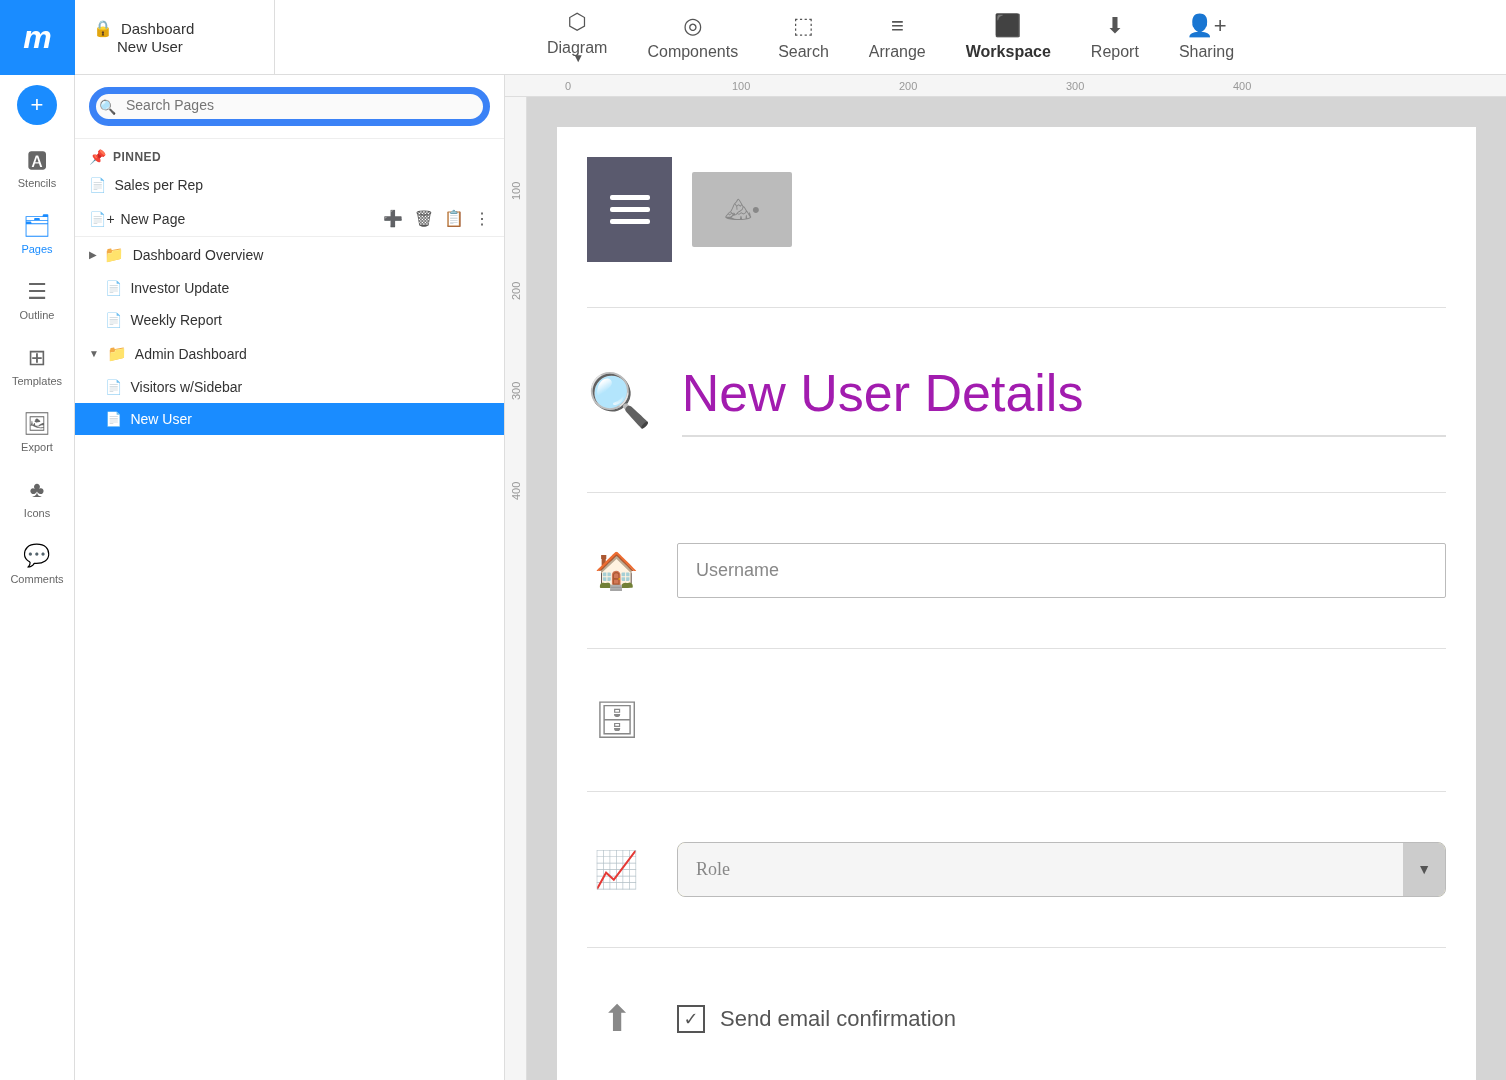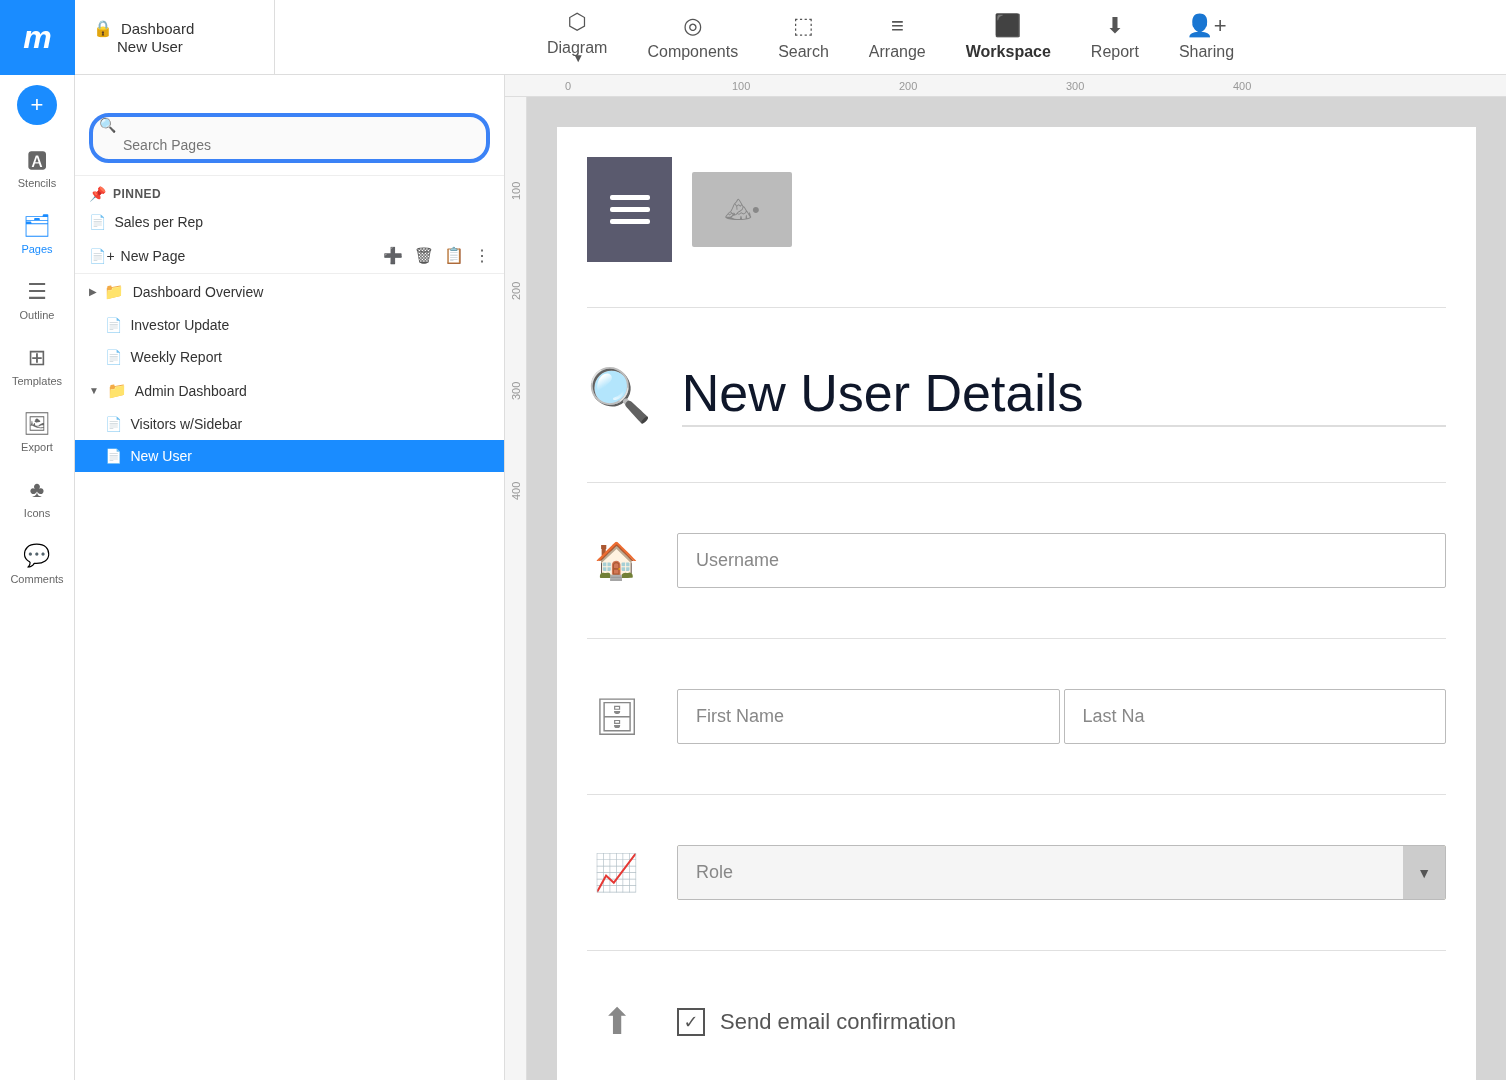--- a/index.html
+++ b/index.html
@@ -62,24 +62,23 @@
     
     .pages-panel {
       width: 430px; background: #fff; border-right: 1px solid #ddd;
       display: flex; flex-direction: column; flex-shrink: 0; overflow: hidden;
     }
     .search-bar {
       padding: 12px 14px; border-bottom: 1px solid #eee;
       display: flex; align-items: center; gap: 8px;
     }
     .search-bar input {
-      border: 4px solid #3b82f6; border-radius: 20px; padding: 20px 14px 6px 30px;
+      border: 7px solid #3b82f6; border-radius: 20px; padding: 3px 14px 6px 30px;
       font-size: 14px; width: 100%; background: #fafafa; color: #555;
       outline: none;
-      margin-top: 26px;
     }
     .search-bar .search-wrap { position: relative; flex: 1; }
     .search-bar .search-wrap .s-icon { position: absolute; left: 10px; top: 50%; transform: translateY(-50%); color: #999; font-size: 14px; }
 
     .pages-section-header {
       display: flex; align-items: center; gap: 6px;
       padding: 10px 14px 4px; font-size: 12px; font-weight: 600;
       color: #555; letter-spacing: 0.5px;
     }
     .pin-icon { color: #1a8cff; font-size: 14px; }
@@ -154,35 +153,35 @@
       width: 100px; height: 75px; background: #bbb;
       display: flex; align-items: center; justify-content: center; color: #888; font-size: 22px;
       border-radius: 2px;
     }
 
     
     .wf-title-section {
       display: flex; align-items: center; gap: 30px; padding: 20px 0;
     }
     .wf-search-icon { font-size: 52px; color: #888; flex-shrink: 0; }
-    .wf-page-title { font-size: 52px; color: #0f172a; font-weight: 300; border-bottom: 2px solid #ddd; padding-bottom: 2px; flex: 1; }
+    .wf-page-title { font-size: 52px; color: #a21caf; font-weight: 300; border-bottom: 2px solid #ddd; padding-bottom: 12px; flex: 1; }
 
     
     .wf-form-row {
       display: flex; align-items: center; gap: 30px; padding: 15px 0;
     }
     .wf-form-icon { font-size: 36px; color: #888; width: 60px; text-align: center; flex-shrink: 0; }
     .wf-form-fields { display: flex; gap: 4px; flex: 1; }
     .wf-field {
       border: 1.5px solid #bbb; padding: 16px 18px; font-size: 18px;
       color: #888; background: #fff; min-width: 280px; border-radius: 2px;
     }
     .wf-field-half { flex: 1; }
     .wf-select {
-      display: flex; border: 1.5px solid #bbb; background: #fef9c3; border-radius: 2px; overflow: hidden; min-width: 280px; flex: 1;
+      display: flex; border: 1.5px solid #bbb; background: #fef9c3; border-radius: 8px; overflow: hidden; min-width: 280px; flex: 1; font-family: Liberation Serif, serif;
     }
     .wf-select-text { flex: 1; padding: 16px 18px; font-size: 18px; color: #888; background: #f5f5f5; }
     .wf-select-arrow { padding: 16px 14px; background: #ccc; display: flex; align-items: center; justify-content: center; font-size: 14px; color: #555; }
 
     .wf-checkbox-row {
       display: flex; align-items: center; gap: 15px; font-size: 22px; color: #555;
     }
     .wf-checkbox { width: 28px; height: 28px; border: 2px solid #555; display: flex; align-items: center; justify-content: center; font-size: 18px; color: #555; }
 
     .divider-line { height: 1px; background: #e0e0e0; margin: 5px 0; }
@@ -377,24 +376,20 @@
               <span class="wf-form-icon">🏠</span>
               <div class="wf-form-fields">
                 <div class="wf-field wf-field-half">Username</div>
               </div>
             </div>
 
             <div class="divider-line"></div>
 
             <div class="wf-form-row">
               <span class="wf-form-icon">🗄</span>
-              <div class="wf-form-fields">
-                <div class="wf-field wf-field-half">First Name</div>
-                <div class="wf-field wf-field-half">Last Na</div>
-              </div>
             </div>
 
             <div class="divider-line"></div>
 
             <div class="wf-form-row">
               <span class="wf-form-icon">📈</span>
               <div class="wf-form-fields">
                 <div class="wf-select wf-field-half">
                   <div class="wf-select-text">Role</div>
                   <div class="wf-select-arrow">▼</div>

